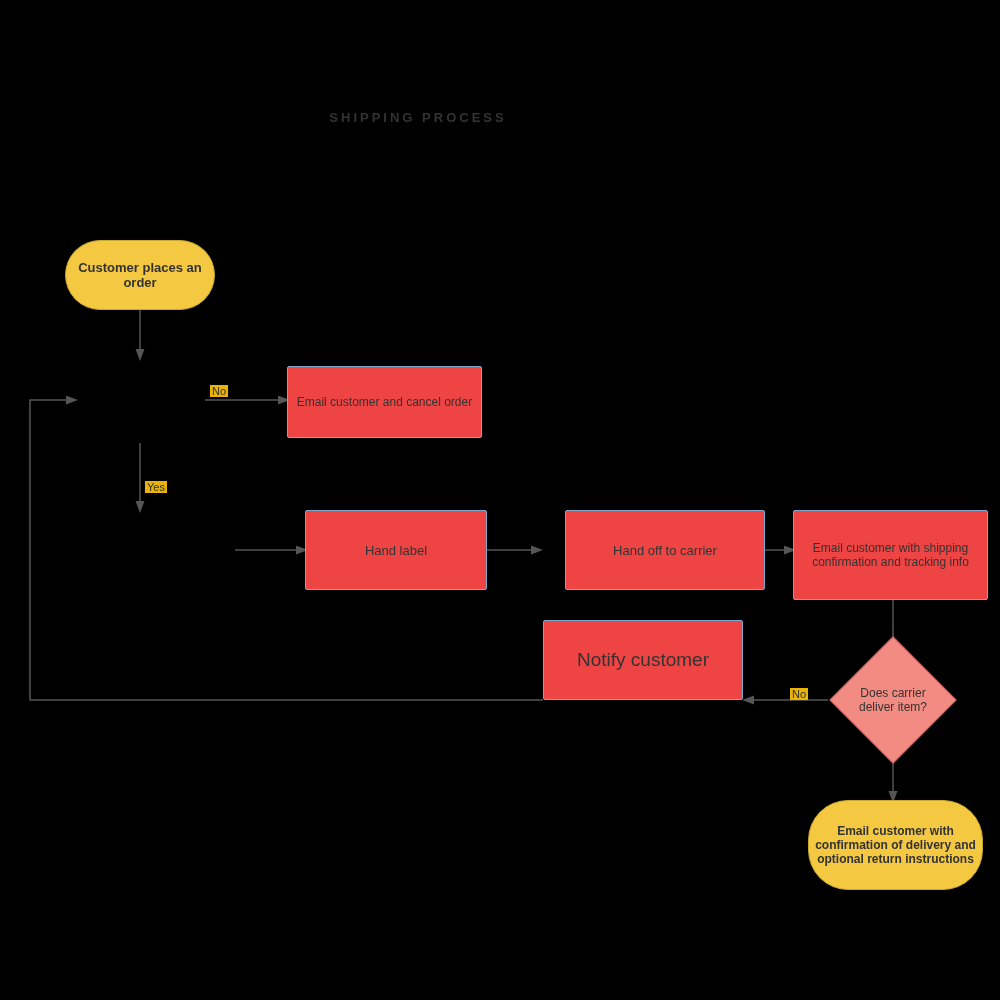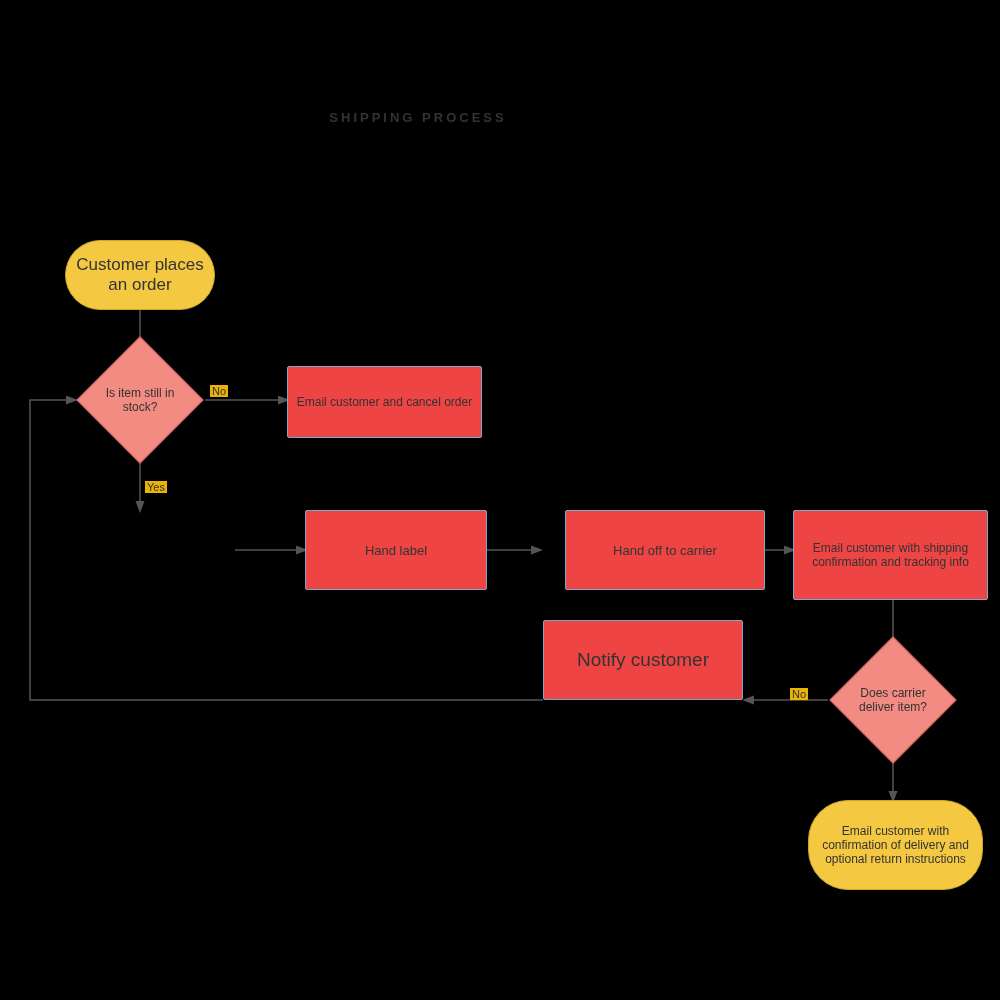--- a/index.html
+++ b/index.html
@@ -116,41 +116,37 @@
 
     <polyline points="543,700 30,700 30,400 75,400" fill="none" stroke="#555" stroke-width="1.5" marker-end="url(#arrow)"></polyline>
 
     <defs>
       <marker id="arrow" markerWidth="8" markerHeight="8" refX="6" refY="3" orient="auto">
         <path d="M0,0 L0,6 L8,3 z" fill="#555"></path>
       </marker>
     </defs>
   </svg>
 
-  <div class="node rounded-rect" style="left:65px; top:240px; width:150px; height:70px; font-size:17px;">Customer places an order</div>
+  <div class="node rounded-rect" style="left:65px; top:240px; width:150px; height:70px; font-size:13px;font-weight:bold;">Customer places an order</div>
 
-  <div class="node" style="left:75px; top:358px; width:130px; height:84px;">
-    <div class="diamond-inner" style="width:90px; height:90px; background:#f28b82; border:1px solid #d06060;"></div>
-    <div class="diamond-label">Is item still in stock?</div>
-  </div>
 
   <div class="node blue-rect" style="left:287px; top:366px; width:195px; height:72px; font-size:12px;">Email customer and cancel order</div>
 
 
   <div class="node blue-rect" style="left:305px; top:510px; width:182px; height:80px; font-size:13px;">Hand label</div>
 
   <div class="node blue-rect" style="left:540px; top:510px; width:200px; height:80px; font-size:13px;margin-left:25px;">Hand off to carrier</div>
 
   <div class="node blue-rect" style="left:793px; top:510px; width:195px; height:90px; font-size:12px;">Email customer with shipping confirmation and tracking info</div>
 
   <div class="node" style="left:828px; top:658px; width:130px; height:84px;">
     <div class="diamond-inner" style="width:90px; height:90px; background:#f28b82; border:1px solid #d06060;"></div>
     <div class="diamond-label">Does carrier deliver item?</div>
   </div>
 
   <div class="node blue-rect" style="left:543px; top:620px; width:200px; height:80px; font-size:19px;">Notify customer</div>
 
-  <div class="node yellow-rounded" style="left:808px; top:800px; width:175px; height:90px; font-size:12px;">Email customer with confirmation of delivery and optional return instructions</div>
+  <div class="node yellow-rounded" style="left:808px; top:800px; width:175px; height:90px; font-size:12px;font-weight:bold;">Email customer with confirmation of delivery and optional return instructions</div>
 
   <div class="label-small" style="left:210px; top:385px;">No</div>
   <div class="label-small" style="left:145px; top:472px;margin-top:9px;">Yes</div>
   <div class="label-small" style="left:790px; top:688px;">No</div>
 </div>
 
 </body></html>

